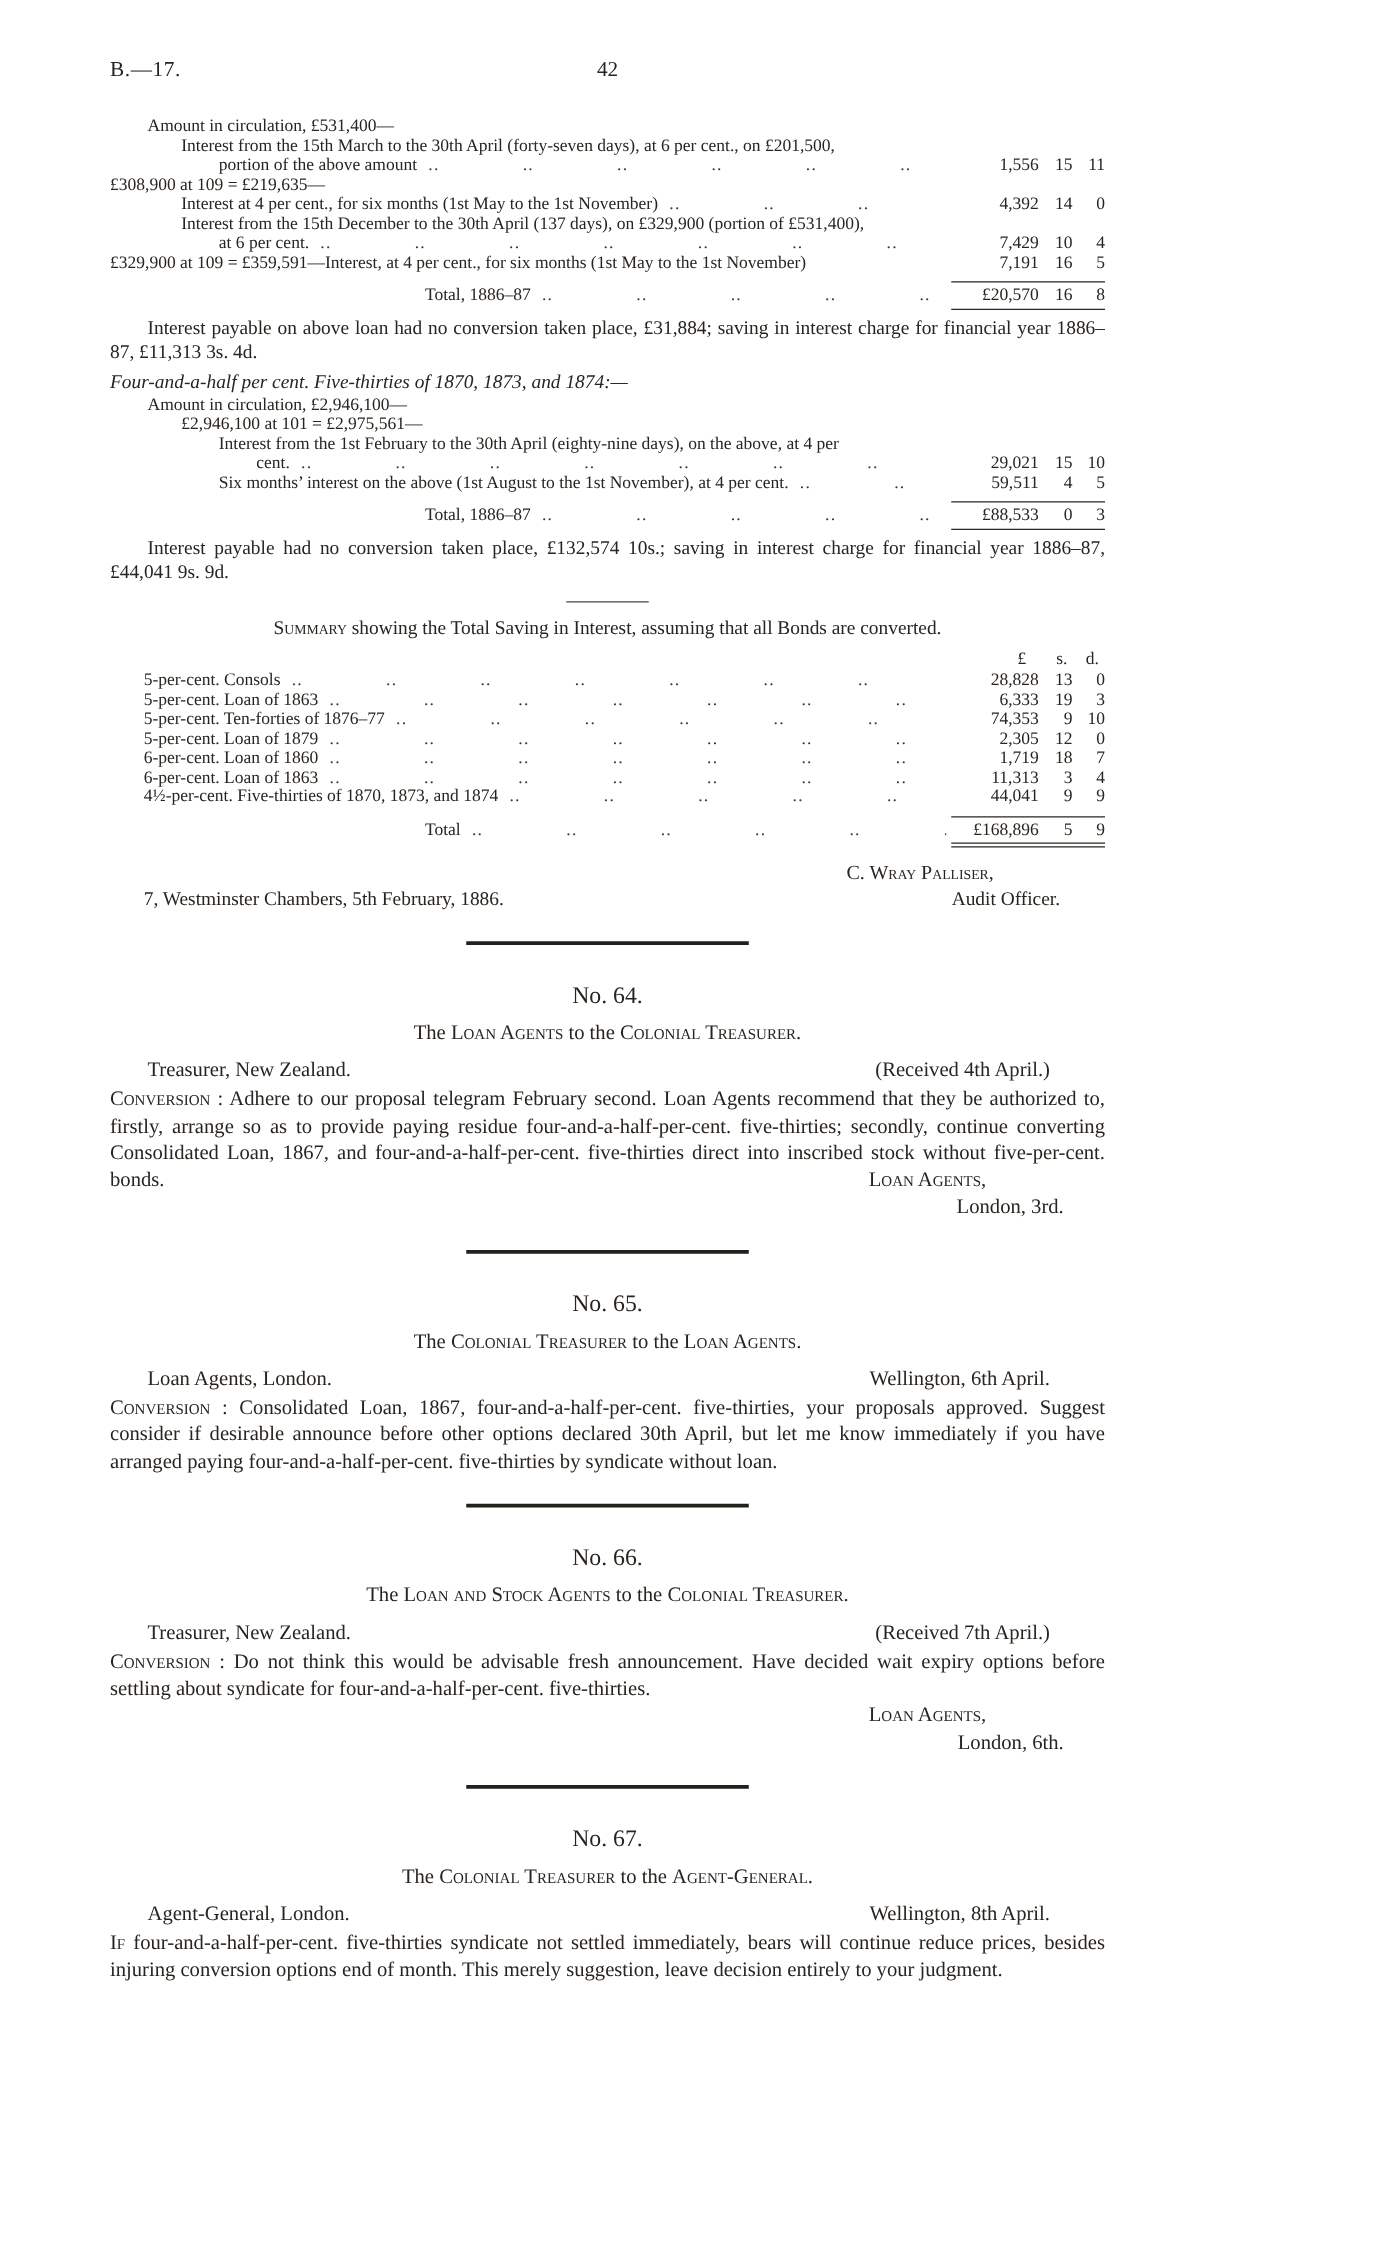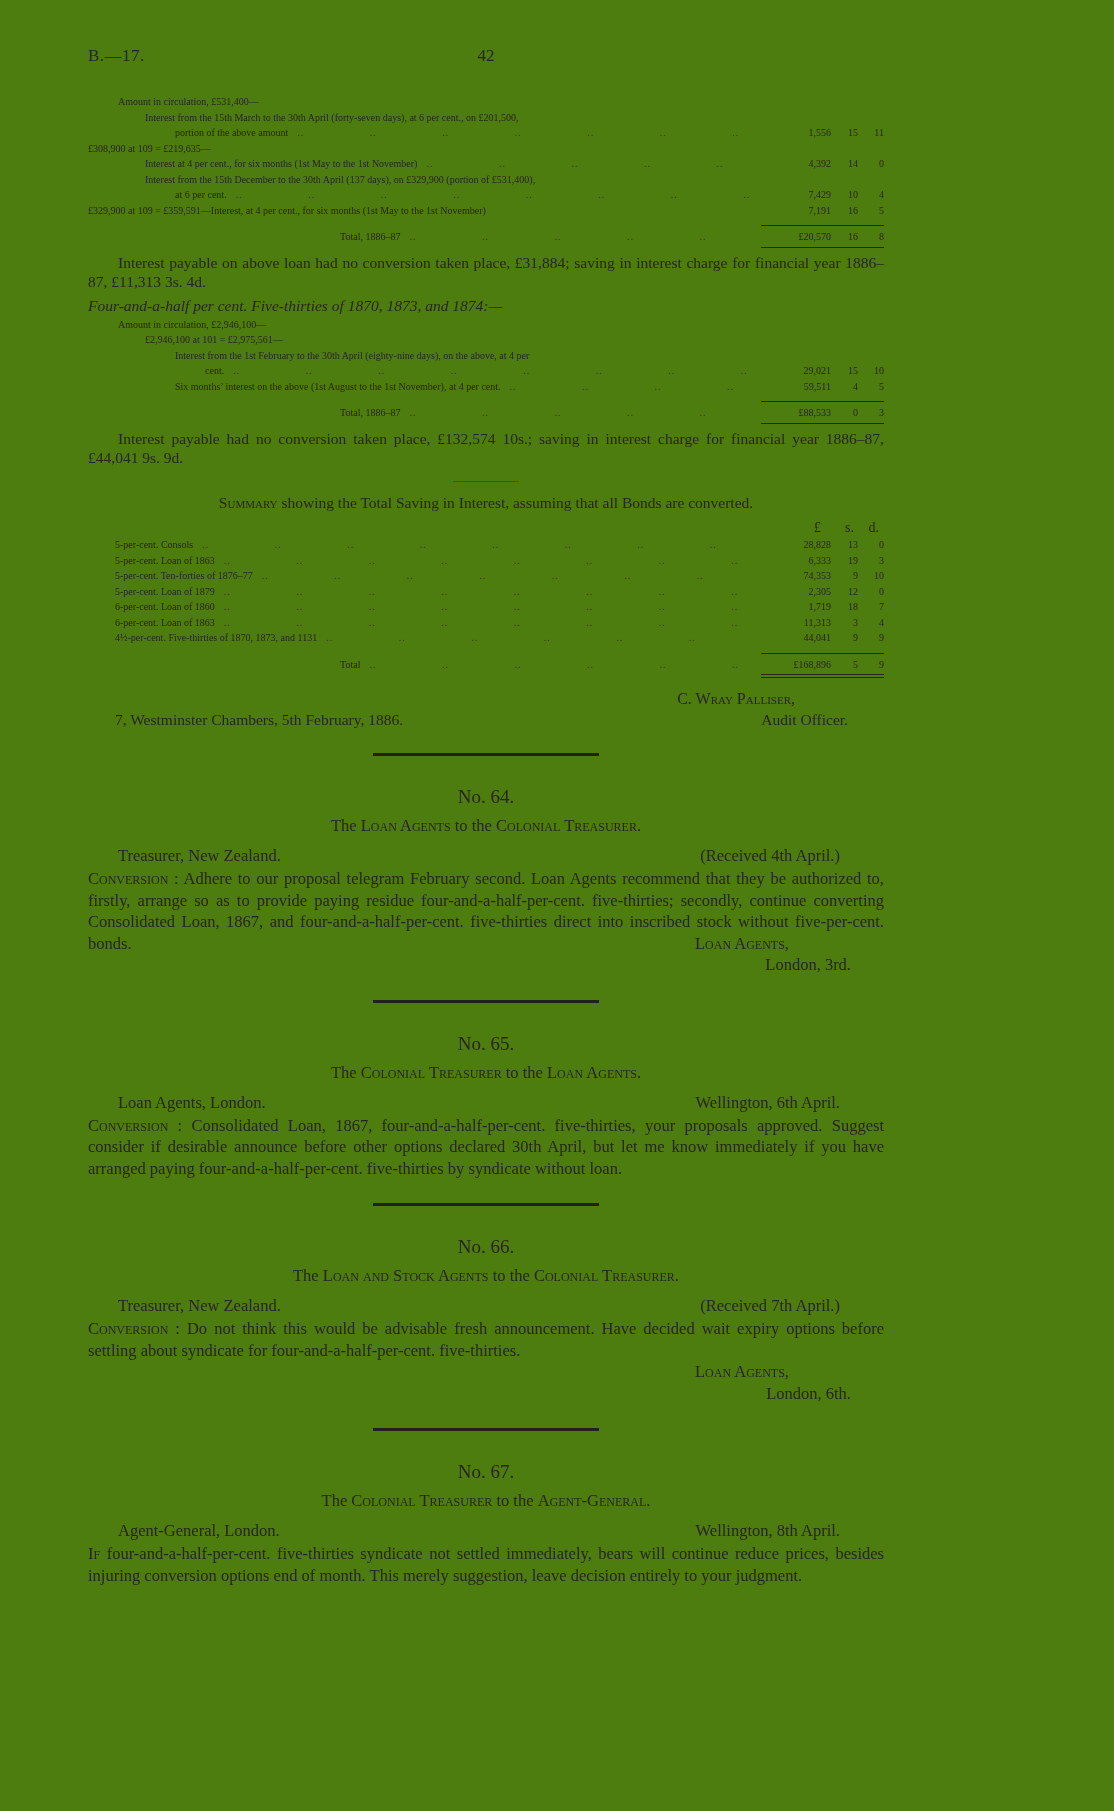--- a/index.html
+++ b/index.html
@@ -1,25 +1,25 @@
 <!DOCTYPE html>
 <html><head>
 <meta charset="utf-8">
 <style>
   html,body{margin:0;padding:0;}
   body{width:1114px;height:1811px;background:#eceae3;font-family:"Liberation Serif","DejaVu Serif",serif;color:#29241f;}
-  .page{width:1114px;height:1811px;background:#4d7c0f;overflow:hidden;position:relative;}
+  .page{width:1114px;height:1811px;background:#ffffff;overflow:hidden;position:relative;}
   .content{position:absolute;left:88px;top:46px;width:796px;}
 
   .page-header{position:relative;font-size:17px;height:22px;margin-bottom:26px;}
   .doc-ref{position:absolute;left:0;top:0;letter-spacing:.5px;}
   .page-num{display:block;text-align:center;}
 
   
-  .lline{display:flex;align-items:baseline;font-size:10px;line-height:15.5px;}
+  .lline{display:flex;align-items:baseline;font-size:14px;line-height:15.5px;}
   .ind1{padding-left:30px}.ind2{padding-left:57px}.ind3{padding-left:87px}.ind4{padding-left:117px}
   .ltext{flex:0 1 auto;white-space:nowrap;}
   .leader{flex:1 1 14px;overflow:hidden;white-space:nowrap;margin:0 4px 0 9px;min-width:8px;color:#39332c;}
   .leader::before{content:".. .. .. .. .. .. .. .. .. .. .. .. .. .. .. .. .. .. .. .. .. .. .. .. .. ..";word-spacing:62px;letter-spacing:1px;}
   .leader.blank::before{content:"";}
   .amt{flex:0 0 auto;display:flex;align-items:center;white-space:nowrap;}
   .amt .l{width:70px;text-align:right;}
   .amt .s{width:27px;text-align:right;}
   .amt .d{width:26px;text-align:right;}
   .total-row{margin-top:7px;margin-bottom:5px;}
@@ -234,21 +234,21 @@
       <div class="lline srow" style="padding-left:27px">
         <span class="ltext">6-per-cent. Loan of 1863</span>
         <span class="leader"></span>
         <span class="amt">
           <span class="l">11,313</span>
           <span class="s">3</span>
           <span class="d">4</span>
         </span>
       </div>
       <div class="lline srow" style="padding-left:27px">
-        <span class="ltext">4½-per-cent. Five-thirties of 1870, 1873, and 1131</span>
+        <span class="ltext">4½-per-cent. Five-thirties of 1870, 1873, and 1874</span>
         <span class="leader"></span>
         <span class="amt">
           <span class="l">44,041</span>
           <span class="s">9</span>
           <span class="d">9</span>
         </span>
       </div>
 
       <div class="lline total-row final">
         <span class="tlabel">Total</span>

